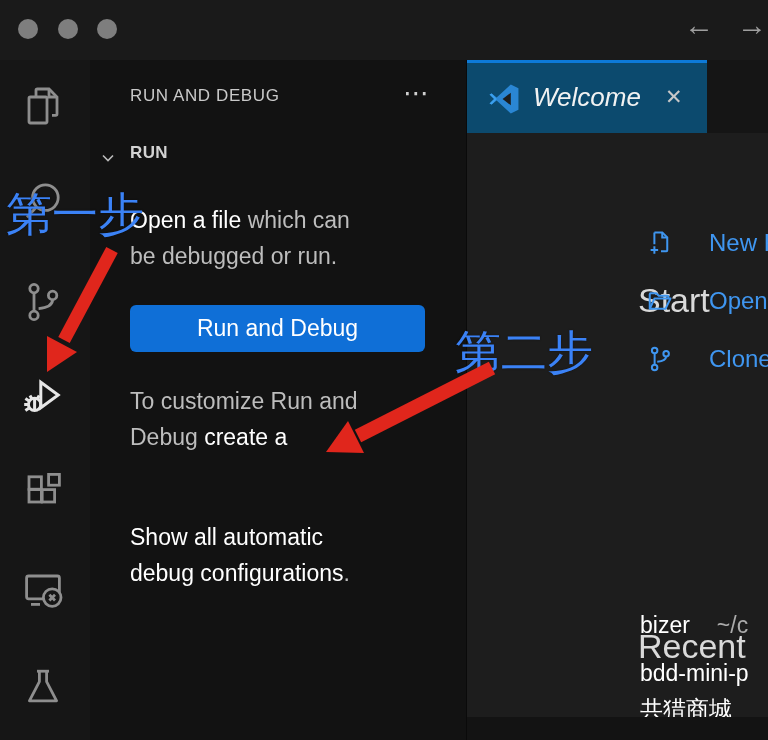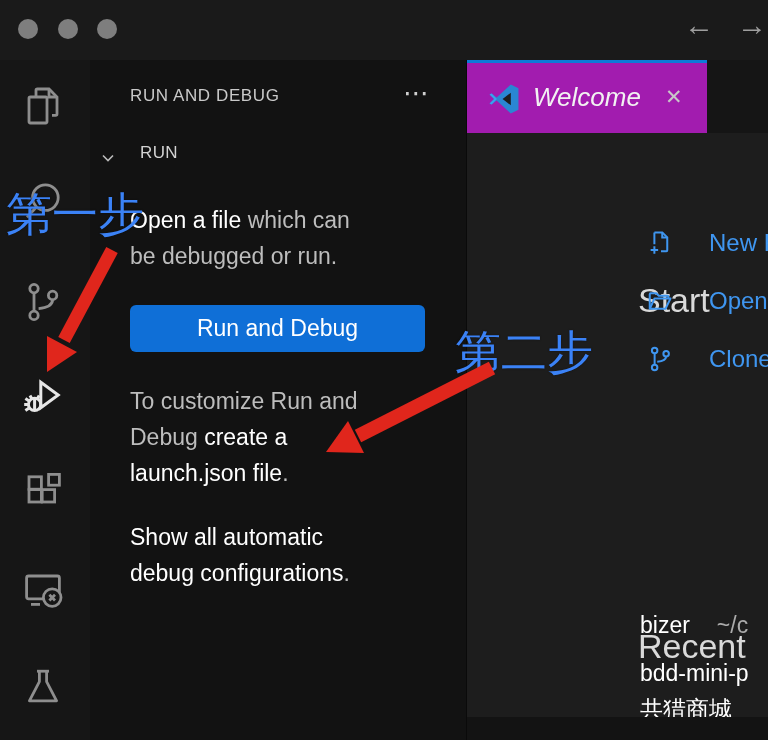--- a/index.html
+++ b/index.html
@@ -16,29 +16,29 @@
   #activitybar{left:0;top:60px;width:90px;height:680px;background:#161616;}
   .act-icon{position:absolute;left:19px;width:48px;height:48px;color:#8e8e8e;}
   .act-icon svg{width:48px;height:48px;}
   .act-icon.active{color:#e6e6e6;}
 
   
   #sidebar{left:90px;top:60px;width:376px;height:680px;background:#121212;border-right:1px solid #0a0a0a;}
   #sb-title{left:130px;top:86px;font-size:17px;letter-spacing:.6px;color:#c9c9c9;}
   #sb-more{left:403px;top:78px;font-size:26px;color:#cfcfcf;letter-spacing:2px;cursor:pointer;}
   #sb-chevron{left:100px;top:150px;width:16px;height:16px;color:#bbb;}
-  #sb-run{left:140px;top:143px;font-size:17px;font-weight:normal;color:#d2d2d2;letter-spacing:.4px;}
+  #sb-run{left:130px;top:143px;font-size:17px;font-weight:bold;color:#d2d2d2;letter-spacing:.4px;}
   .bodyline{left:130px;font-size:23px;line-height:30px;color:#bdbdbd;white-space:nowrap;}
   .link{color:#ffffff;cursor:pointer;}
   #runbtn{left:130px;top:305px;width:295px;height:47px;background:#0f6fd7;border:none;border-radius:6px;
           color:#fff;font-size:23px;font-weight:500;font-family:inherit;cursor:pointer;}
 
   
   #tabbar{left:467px;top:60px;width:301px;height:73px;background:#151515;}
-  #tab{position:absolute;left:0;top:0;width:240px;height:73px;background:#a21caf;border-top:3px solid #0d7ad8;box-sizing:border-box;}
+  #tab{position:absolute;left:0;top:0;width:240px;height:73px;background:#0c4a6e;border-top:3px solid #0d7ad8;box-sizing:border-box;}
   #tab-logo{position:absolute;left:20px;top:19px;width:34px;height:34px;}
   #tab-label{position:absolute;left:66px;top:19px;font-size:26px;font-style:italic;color:#f2f2f2;}
   #tab-close{position:absolute;left:198px;top:22px;font-size:21px;color:#c8c8c8;cursor:pointer;}
   #editor{left:467px;top:133px;width:301px;height:584px;background:#1d1d1d;overflow:hidden;}
   .ed-heading{position:absolute;left:171px;font-size:34px;color:#d9d9d9;}
   .start-item{position:absolute;left:178px;display:flex;align-items:center;cursor:pointer;}
   .start-item svg{width:30px;height:30px;color:#3f96f0;flex:0 0 30px;}
   .start-item .lbl{margin-left:34px;font-size:24px;color:#3f96f0;white-space:nowrap;}
   .recent-item{position:absolute;left:173px;font-size:23px;white-space:nowrap;cursor:pointer;}
   .recent-item .path{color:#ababab;margin-left:27px;}
@@ -130,23 +130,20 @@
     <span class="link">Open a file</span><span> which can</span>
   </div>
   <div class="abs bodyline" style="top:241px">be debugged or run.</div>
 
   <button class="abs" id="runbtn">Run and Debug</button>
 
   <div class="abs bodyline" style="top:386px">To customize Run and</div>
   <div class="abs bodyline" style="top:422px">
     <span>Debug </span><span class="link">create a</span>
   </div>
-  <div class="abs bodyline" style="top:458px">
-    <span class="link">launch.json file</span><span>.</span>
-  </div>
 
   <div class="abs bodyline" style="top:522px">
     <span class="link">Show all automatic</span>
   </div>
   <div class="abs bodyline" style="top:558px">
     <span class="link">debug configurations</span><span>.</span>
   </div>
 
   <div class="abs" id="tabbar">
     <div id="tab">

